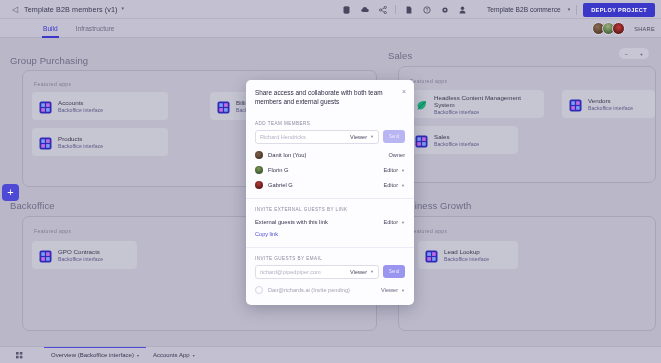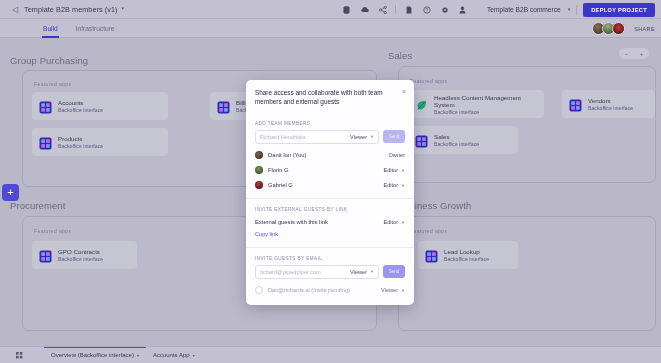--- a/index.html
+++ b/index.html
@@ -389,21 +389,21 @@
           <rect x="2.3" y="7.1" width="3.6" height="3.6" fill="#c46ee0"></rect>
           <rect x="7.1" y="7.1" width="3.6" height="3.6" fill="#7b9ff5"></rect>
         </svg>
     </div>
     <div class="app-txt">
       <div class="app-name">Sales</div>
       <div class="app-sub">Backoffice interface</div>
     </div>
   </div>
 
-  <div class="sec-title" style="left:10px; top:162px;">Procurement</div>
+  <div class="sec-title" style="left:10px; top:162px;">Backoffice</div>
   <div class="group-box" style="left:22px; top:178px; width:355px; height:115px;"></div>
   <div class="featured-lbl" style="left:34px; top:190px;">Featured apps</div>
   <div class="app-card" style="left:32px; top:203px; width:105px; height:28px;">
     <div class="app-icon">
       <svg width="13" height="13" viewBox="0 0 13 13">
           <rect x="0.5" y="0.5" width="12" height="12" rx="2" fill="#2f2bb8"></rect>
           <rect x="2.3" y="2.3" width="3.6" height="3.6" fill="#7b9ff5"></rect>
           <rect x="7.1" y="2.3" width="3.6" height="3.6" fill="#c46ee0"></rect>
           <rect x="2.3" y="7.1" width="3.6" height="3.6" fill="#c46ee0"></rect>
           <rect x="7.1" y="7.1" width="3.6" height="3.6" fill="#7b9ff5"></rect>

